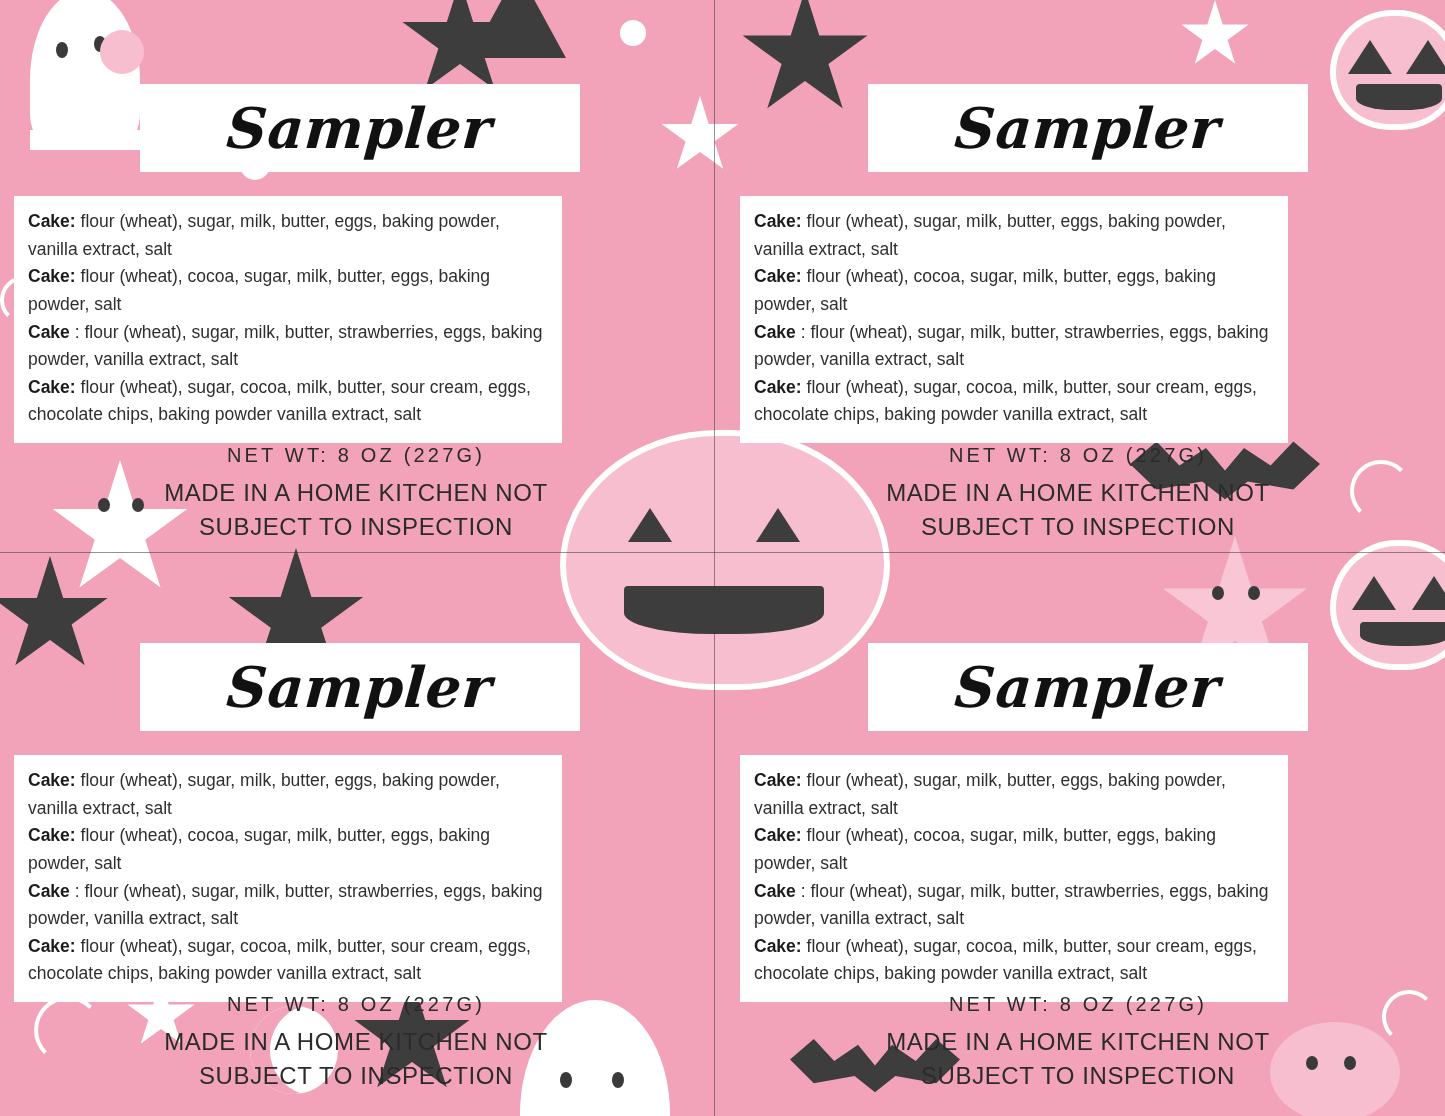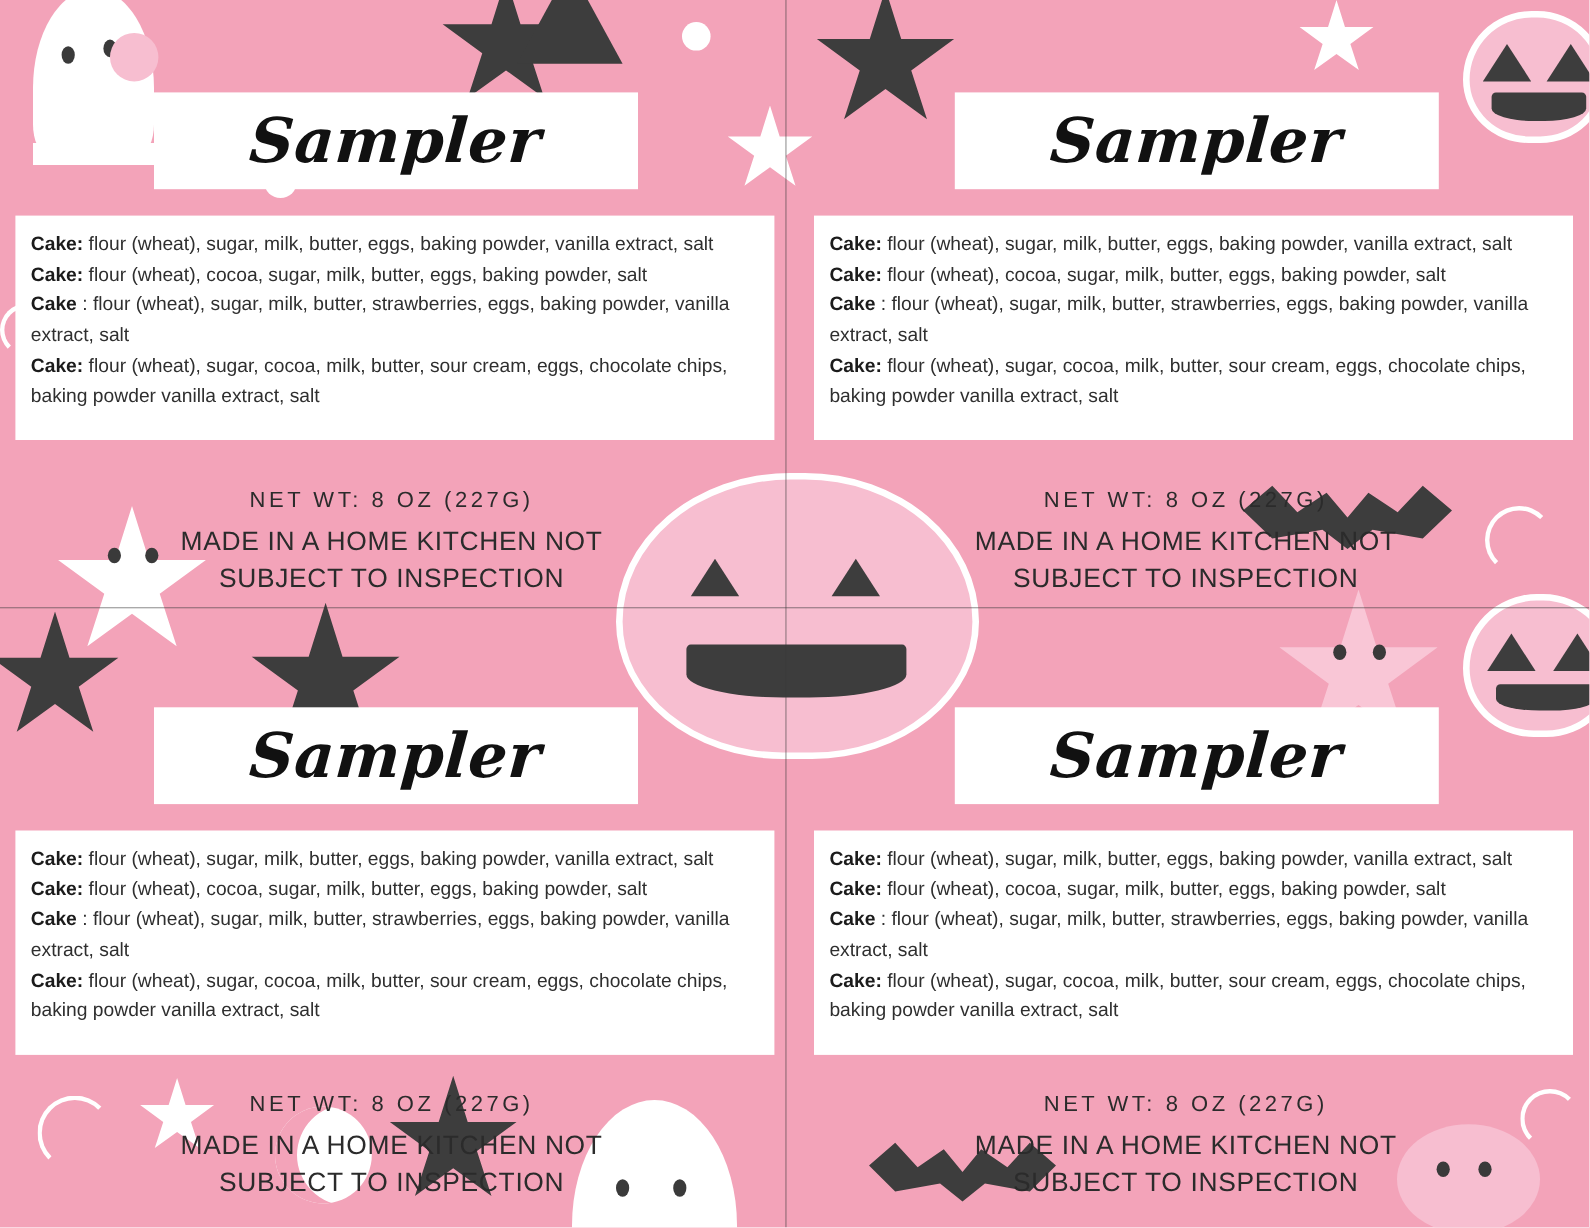--- a/index.html
+++ b/index.html
@@ -154,23 +154,23 @@
     color: #111111;
     letter-spacing: 0.5px;
     transform: skewX(-4deg);
     line-height: 1;
   }
 
   .ingredients-plate {
     position: absolute;
     left: 14px;
     top: 196px;
-    width: 690px;
-    background: #ffffff;
-    padding: 12px 14px 26px 14px;
+    width: 548px;
+    background: #ffffff;
+    padding: 12px 14px 14px 14px;
     box-sizing: border-box;
   }
   .label.c1 .ingredients-plate { left: 18px; }
 
   .ing-line {
     font-family: "Liberation Sans", sans-serif;
     font-size: 17.5px;
     line-height: 1.58;
     color: #2f2f2f;
   }

